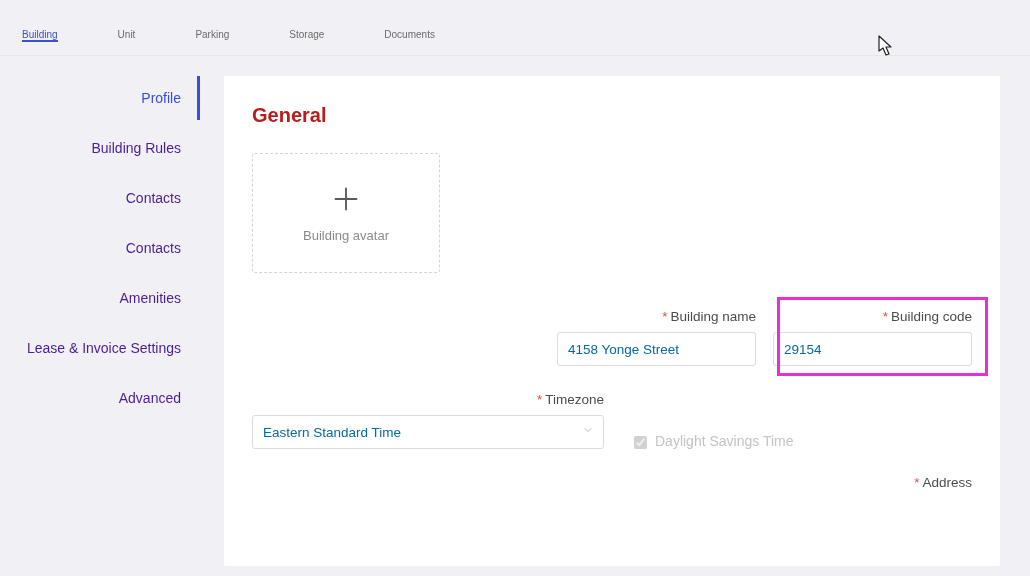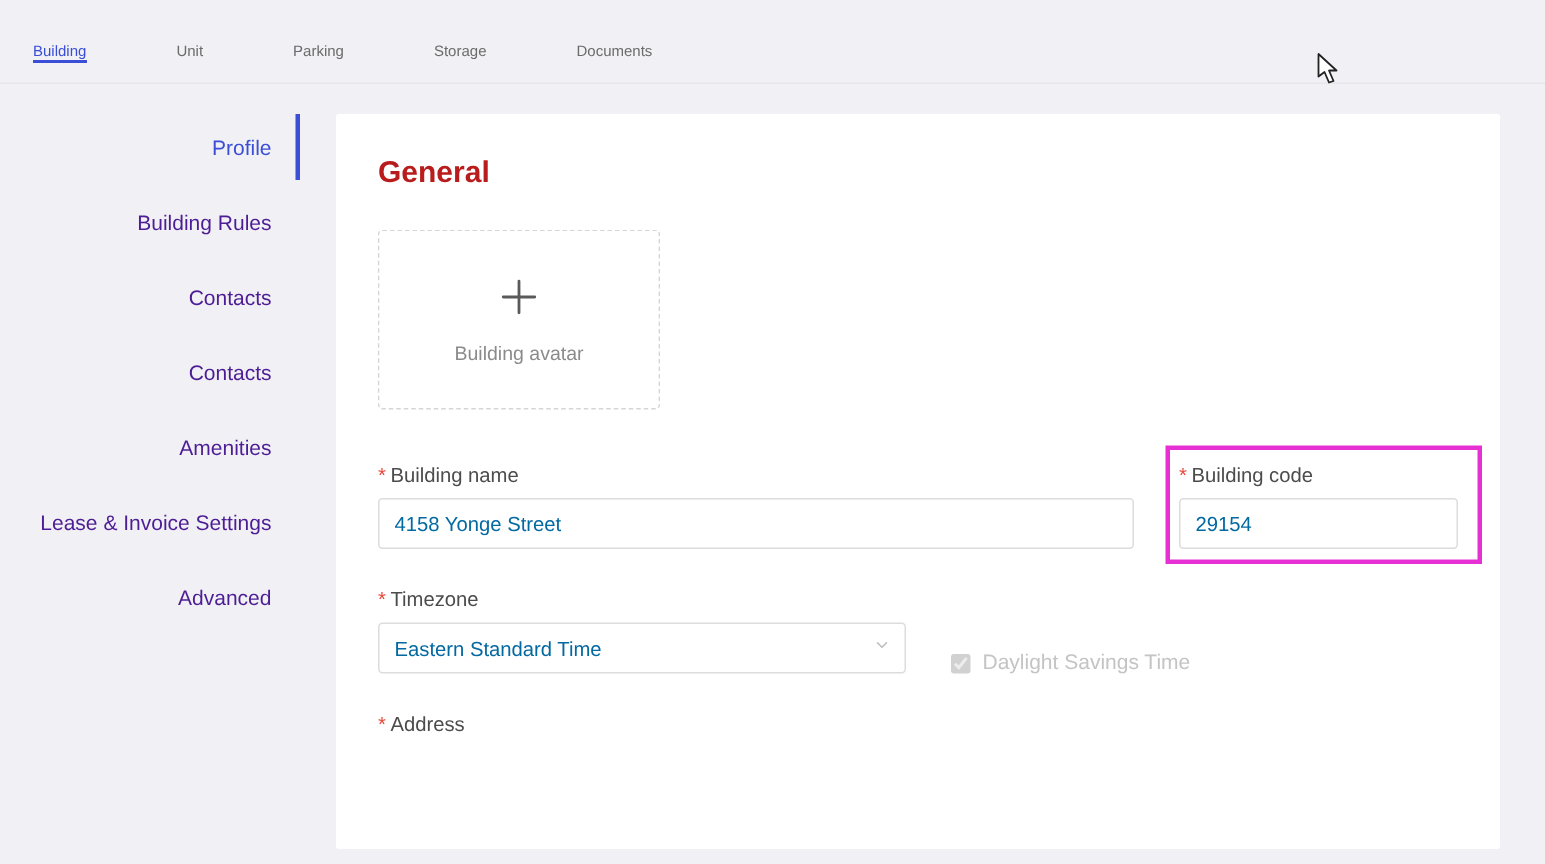--- a/index.html
+++ b/index.html
@@ -82,21 +82,21 @@
     cursor: pointer;
   }
   .avatar-box .plus {
     font-size: 34px;
     line-height: 34px;
     color: #5a5a5a;
     font-weight: 300;
   }
   .avatar-box .lbl { margin-top: 10px; font-size: 13px; }
   .row { display: flex; gap: 30px; margin-bottom: 26px; }
-  .field { display: flex; flex-direction: column; }
+  .field { display: flex; flex-direction: column; align-items: flex-end; }
   .flabel { font-size: 13.5px; color: #4c4c4c; margin-bottom: 8px; }
   .req { color: #e74c3c; margin-right: 3px; }
   .tin {
     height: 34px;
     border: 1px solid #dcdcdc;
     border-radius: 3px;
     padding: 0 10px;
     font-size: 13.5px;
     color: #0369a1;
     outline: none;

